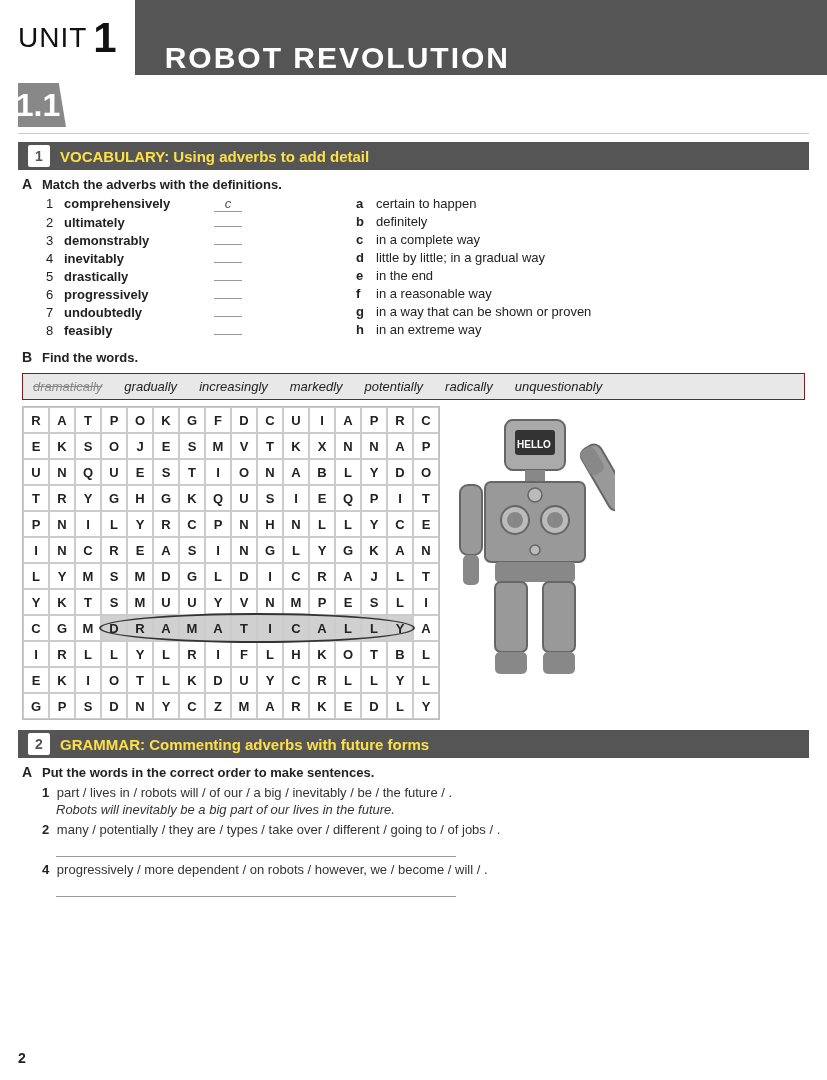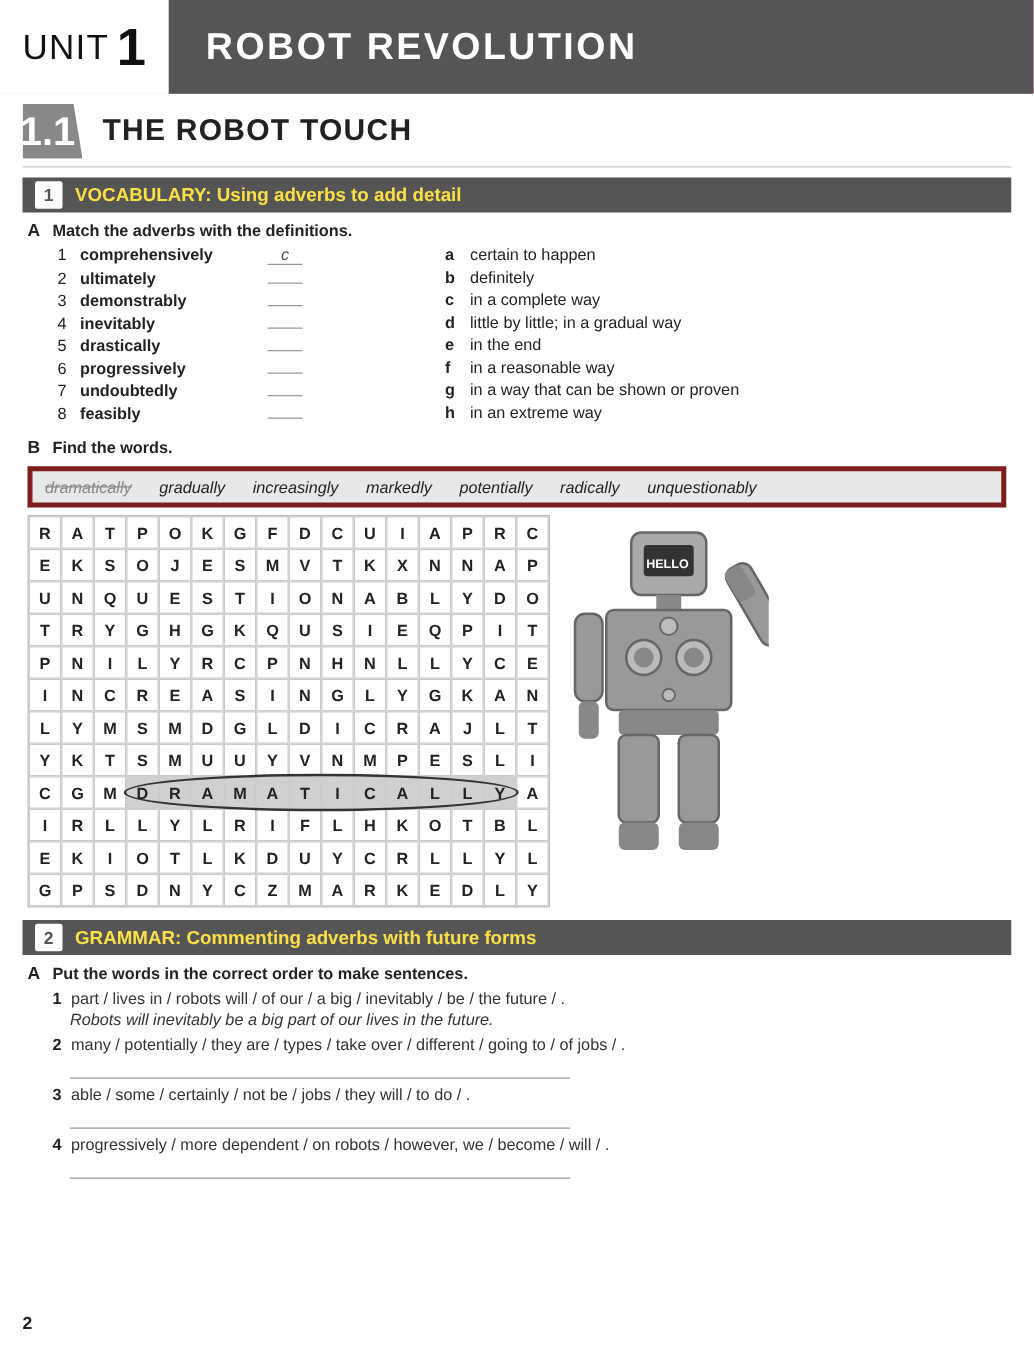--- a/index.html
+++ b/index.html
@@ -37,35 +37,35 @@
       font-size: 42px;
       font-weight: 900;
       color: #111;
       margin-left: 6px;
       line-height: 1;
     }
     .header-title-bar {
       background: #555;
       flex: 1;
       display: flex;
-      align-items: center;
+      align-items: flex-end;
       padding-left: 30px;
     }
     .header-title-bar span {
       font-size: 30px;
       font-weight: 900;
       color: #fff;
       letter-spacing: 2px;
       text-transform: uppercase;
     }
 
     
     .section-bar {
       display: flex;
-      align-items: center;
+      align-items: flex-start;
       padding: 8px 18px 4px 18px;
       background: #fff;
     }
     .section-num-box {
       background: #888;
       color: #fff;
       font-size: 32px;
       font-weight: 900;
       width: 48px;
       height: 44px;
@@ -176,21 +176,21 @@
       min-width: 20px;
     }
     .vocab-def-text {
       font-weight: 400;
     }
 
     
     .word-bank {
       display: flex;
       background: #e8e8e8;
-      border: 4px solid #7f1d1d;
+      border: 1px solid #7f1d1d;
       padding: 5px 10px;
       margin: 8px 0 6px 0;
       gap: 22px;
       flex-wrap: wrap;
     }
     .word-bank span {
       font-size: 13px;
       font-style: italic;
     }
     .word-bank span.struck {
@@ -284,21 +284,20 @@
     <span class="unit-text">UNIT</span>
     <span class="unit-num">1</span>
   </div>
   <div class="header-title-bar">
     <span>ROBOT REVOLUTION</span>
   </div>
 </div>
 
 <div class="section-bar">
   <div class="section-num-box">1.1</div>
-  <span class="section-subtitle">THE ROBOT TOUCH</span>
 </div>
 <hr class="divider">
 
 <div class="num-section-header">
   <div class="num-badge">1</div>
   <span class="section-title">VOCABULARY: Using adverbs to add detail</span>
 </div>
 
 <div class="content-area">
 
@@ -671,20 +670,18 @@
   <div class="instruction-row">
     <span class="instruction-letter">A</span>
     <span class="instruction-text">Put the words in the correct order to make sentences.</span>
   </div>
   <div id="grammar-exercises">
 
   <div class="exercise-item"><span class="item-num">1</span>
     <span class="item-prompt">part / lives in / robots will / of our / a big / inevitably / be / the future / .</span><em class="item-answer">Robots will inevitably be a big part of our lives in the future.</em></div>
       <div class="exercise-item"><span class="item-num">2</span>
     <span class="item-prompt">many / potentially / they are / types / take over / different / going to / of jobs / .</span><span class="answer-line"></span></div>
-      <div class="exercise-item"><span class="item-num">3</span>
-    <span class="item-prompt">able / some / certainly / not be / jobs / they will / to do / .</span><span class="answer-line"></span></div>
       <div class="exercise-item"><span class="item-num">4</span>
     <span class="item-prompt">progressively / more dependent / on robots / however, we / become / will / .</span><span class="answer-line"></span></div>
     </div>
 </div>
 
 <div class="page-num">2</div>
 
 </body></html>

